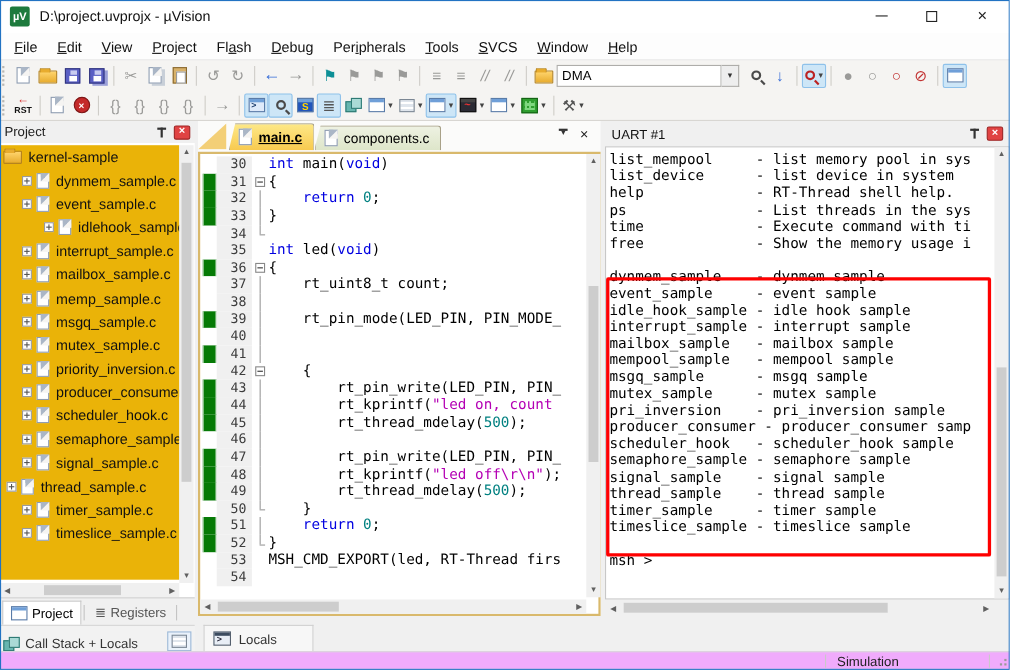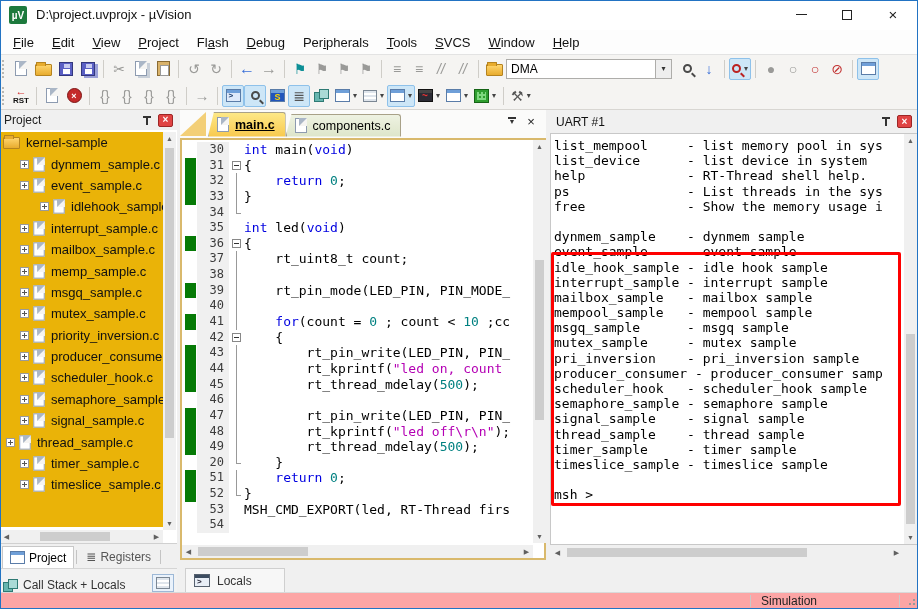--- a/index.html
+++ b/index.html
@@ -142,21 +142,21 @@
   
   #uart-head { left:550px; top:110px; width:368px; height:23px; background:#f0f0f0; display:flex; align-items:center; padding:0 6px; font-size:12px; color:#111; }
   #uart-body { left:550px; top:133px; width:368px; height:412px; background:#fff; border:1px solid #c8c8c8; }
   #uart-lines { position:absolute; left:3px; top:4px; width:348px; overflow:hidden; }
   .urow { font-family:"DejaVu Sans Mono","Liberation Mono",monospace; font-size:13px; line-height:15.2px; white-space:pre; color:#000; height:15.2px; }
   #uart-vscroll { left:904px; top:134px; width:13px; height:410px; }
   #uart-hscroll { left:551px; top:546px; width:352px; height:13px; }
   #red-box { left:551px; top:252px; width:350px; height:254px; border:3px solid #fe0000; border-radius:2px; z-index:5; }
 
   
-  #statusbar { left:0; top:592px; width:918px; height:16px; background:#fca5a5; border-top:1px solid #d9d9d9; display:flex; align-items:center; font-size:12px; color:#222; }
+  #statusbar { left:0; top:592px; width:918px; height:16px; background:#f0abfc; border-top:1px solid #d9d9d9; display:flex; align-items:center; font-size:12px; color:#222; }
   .ssep { width:1px; height:12px; background:#c9c9c9; }
   #sim-cell { width:148px; padding-left:10px; }
   #grip { width:18px; height:100%; position:relative; }
   #grip i { position:absolute; width:2px; height:2px; background:#9a9a9a; }
 </style>
 </head>
 <body>
 
 <div class="abs" id="titlebar">
   <div class="abs" id="app-icon">µV</div>
@@ -599,21 +599,20 @@
           <span class="fl"></span>
         </span>
         <span class="ctext"></span>
       </div>
       <div class="crow">
         <span class="cov g"></span>
         <span class="lno">41</span>
         <span class="fold">
           <span class="fl"></span>
         </span>
-        <span class="ctext"><span class="p">    </span><span class="k">for</span><span class="p">(count = </span><span class="n">0</span><span class="p"> ; count &lt; </span><span class="n">10</span><span class="p"> ;cc</span></span>
       </div>
       <div class="crow">
         <span class="cov"></span>
         <span class="lno">42</span>
         <span class="fold">
           <span class="fm"></span>
         </span>
         <span class="ctext"><span class="p">    {</span></span>
       </div>
       <div class="crow">
@@ -667,21 +666,21 @@
       <div class="crow">
         <span class="cov g"></span>
         <span class="lno">49</span>
         <span class="fold">
           <span class="fl"></span>
         </span>
         <span class="ctext"><span class="p">        rt_thread_mdelay(</span><span class="n">500</span><span class="p">);</span></span>
       </div>
       <div class="crow">
         <span class="cov"></span>
-        <span class="lno">20</span>
+        <span class="lno">50</span>
         <span class="fold">
           <span class="fe"></span>
           <span class="fe2"></span>
         </span>
         <span class="ctext"><span class="p">    }</span></span>
       </div>
       <div class="crow">
         <span class="cov g"></span>
         <span class="lno">51</span>
         <span class="fold">
@@ -733,20 +732,21 @@
   <span class="sp"></span>
   <span class="pin-ic"></span>
   <span class="close-red">×</span>
 </div>
 <div class="abs panel" id="uart-body">
   <div id="uart-lines">
       <div class="urow">list_mempool     - list memory pool in sys</div>
       <div class="urow">list_device      - list device in system</div>
       <div class="urow">help             - RT-Thread shell help.</div>
       <div class="urow">ps               - List threads in the sys</div>
+      <div class="urow">time             - Execute command with ti</div>
       <div class="urow">free             - Show the memory usage i</div>
       <div class="urow"></div>
       <div class="urow">dynmem_sample    - dynmem sample</div>
       <div class="urow">event_sample     - event sample</div>
       <div class="urow">idle_hook_sample - idle hook sample</div>
       <div class="urow">interrupt_sample - interrupt sample</div>
       <div class="urow">mailbox_sample   - mailbox sample</div>
       <div class="urow">mempool_sample   - mempool sample</div>
       <div class="urow">msgq_sample      - msgq sample</div>
       <div class="urow">mutex_sample     - mutex sample</div>

